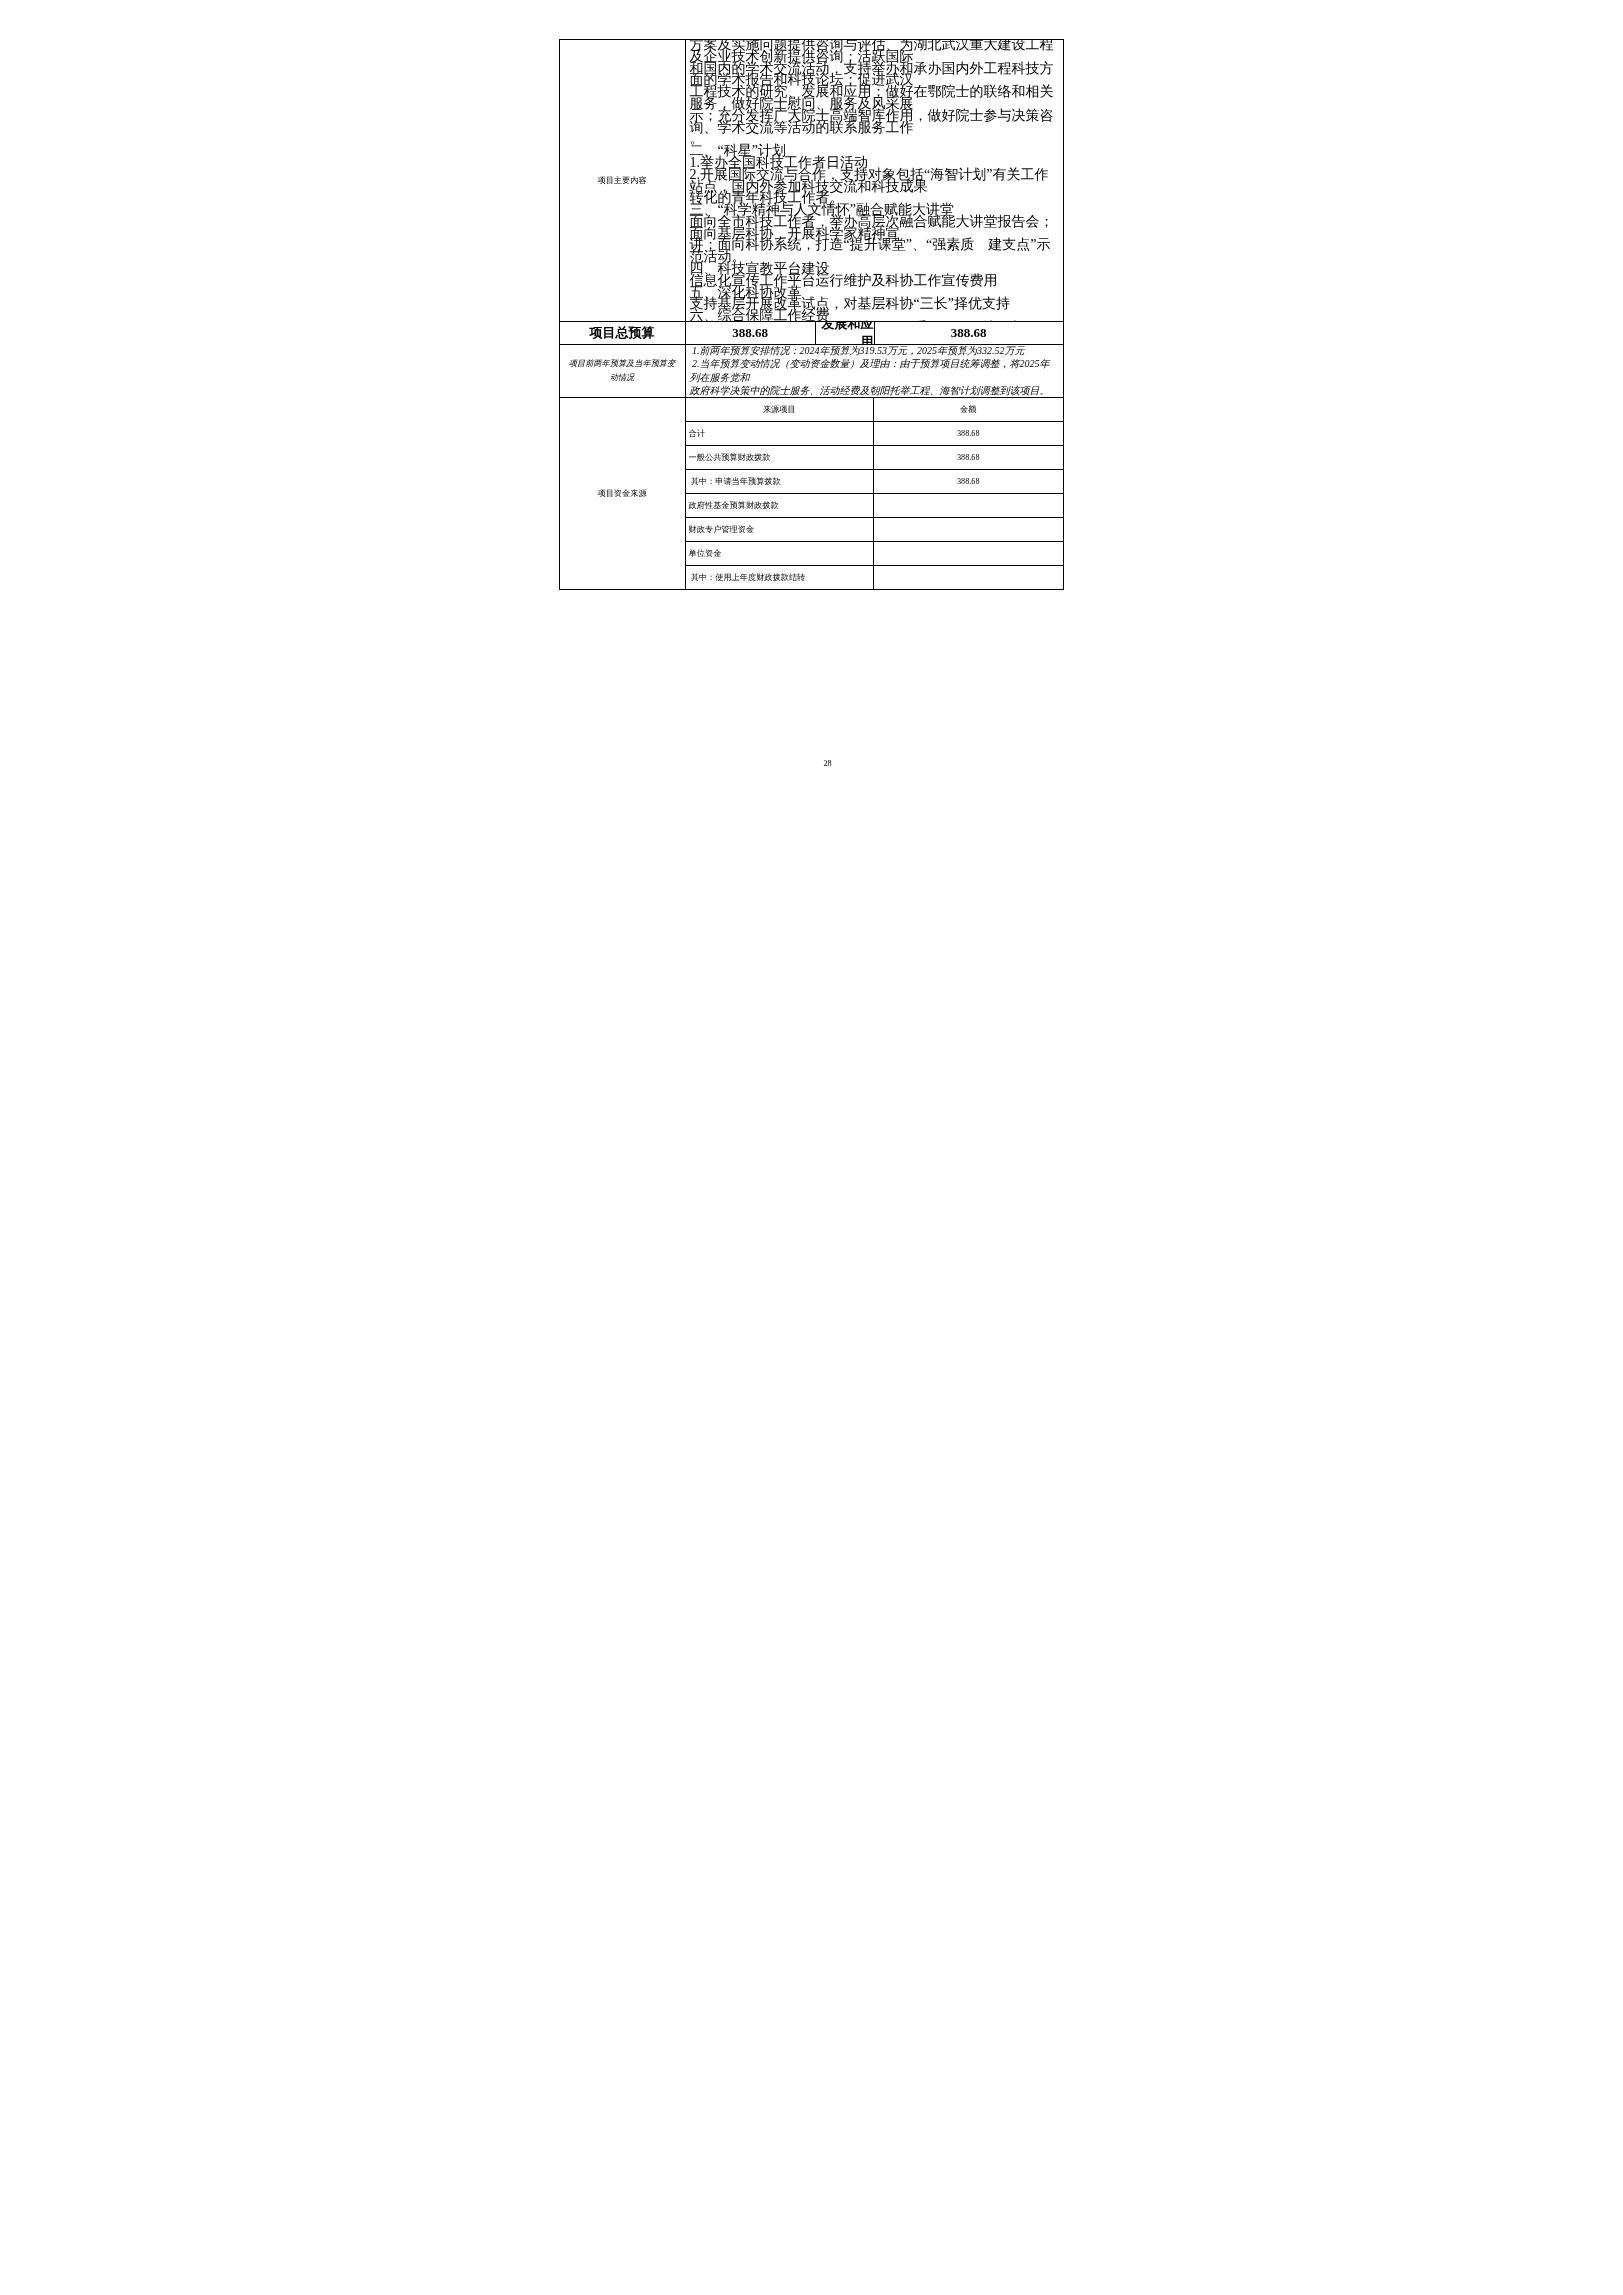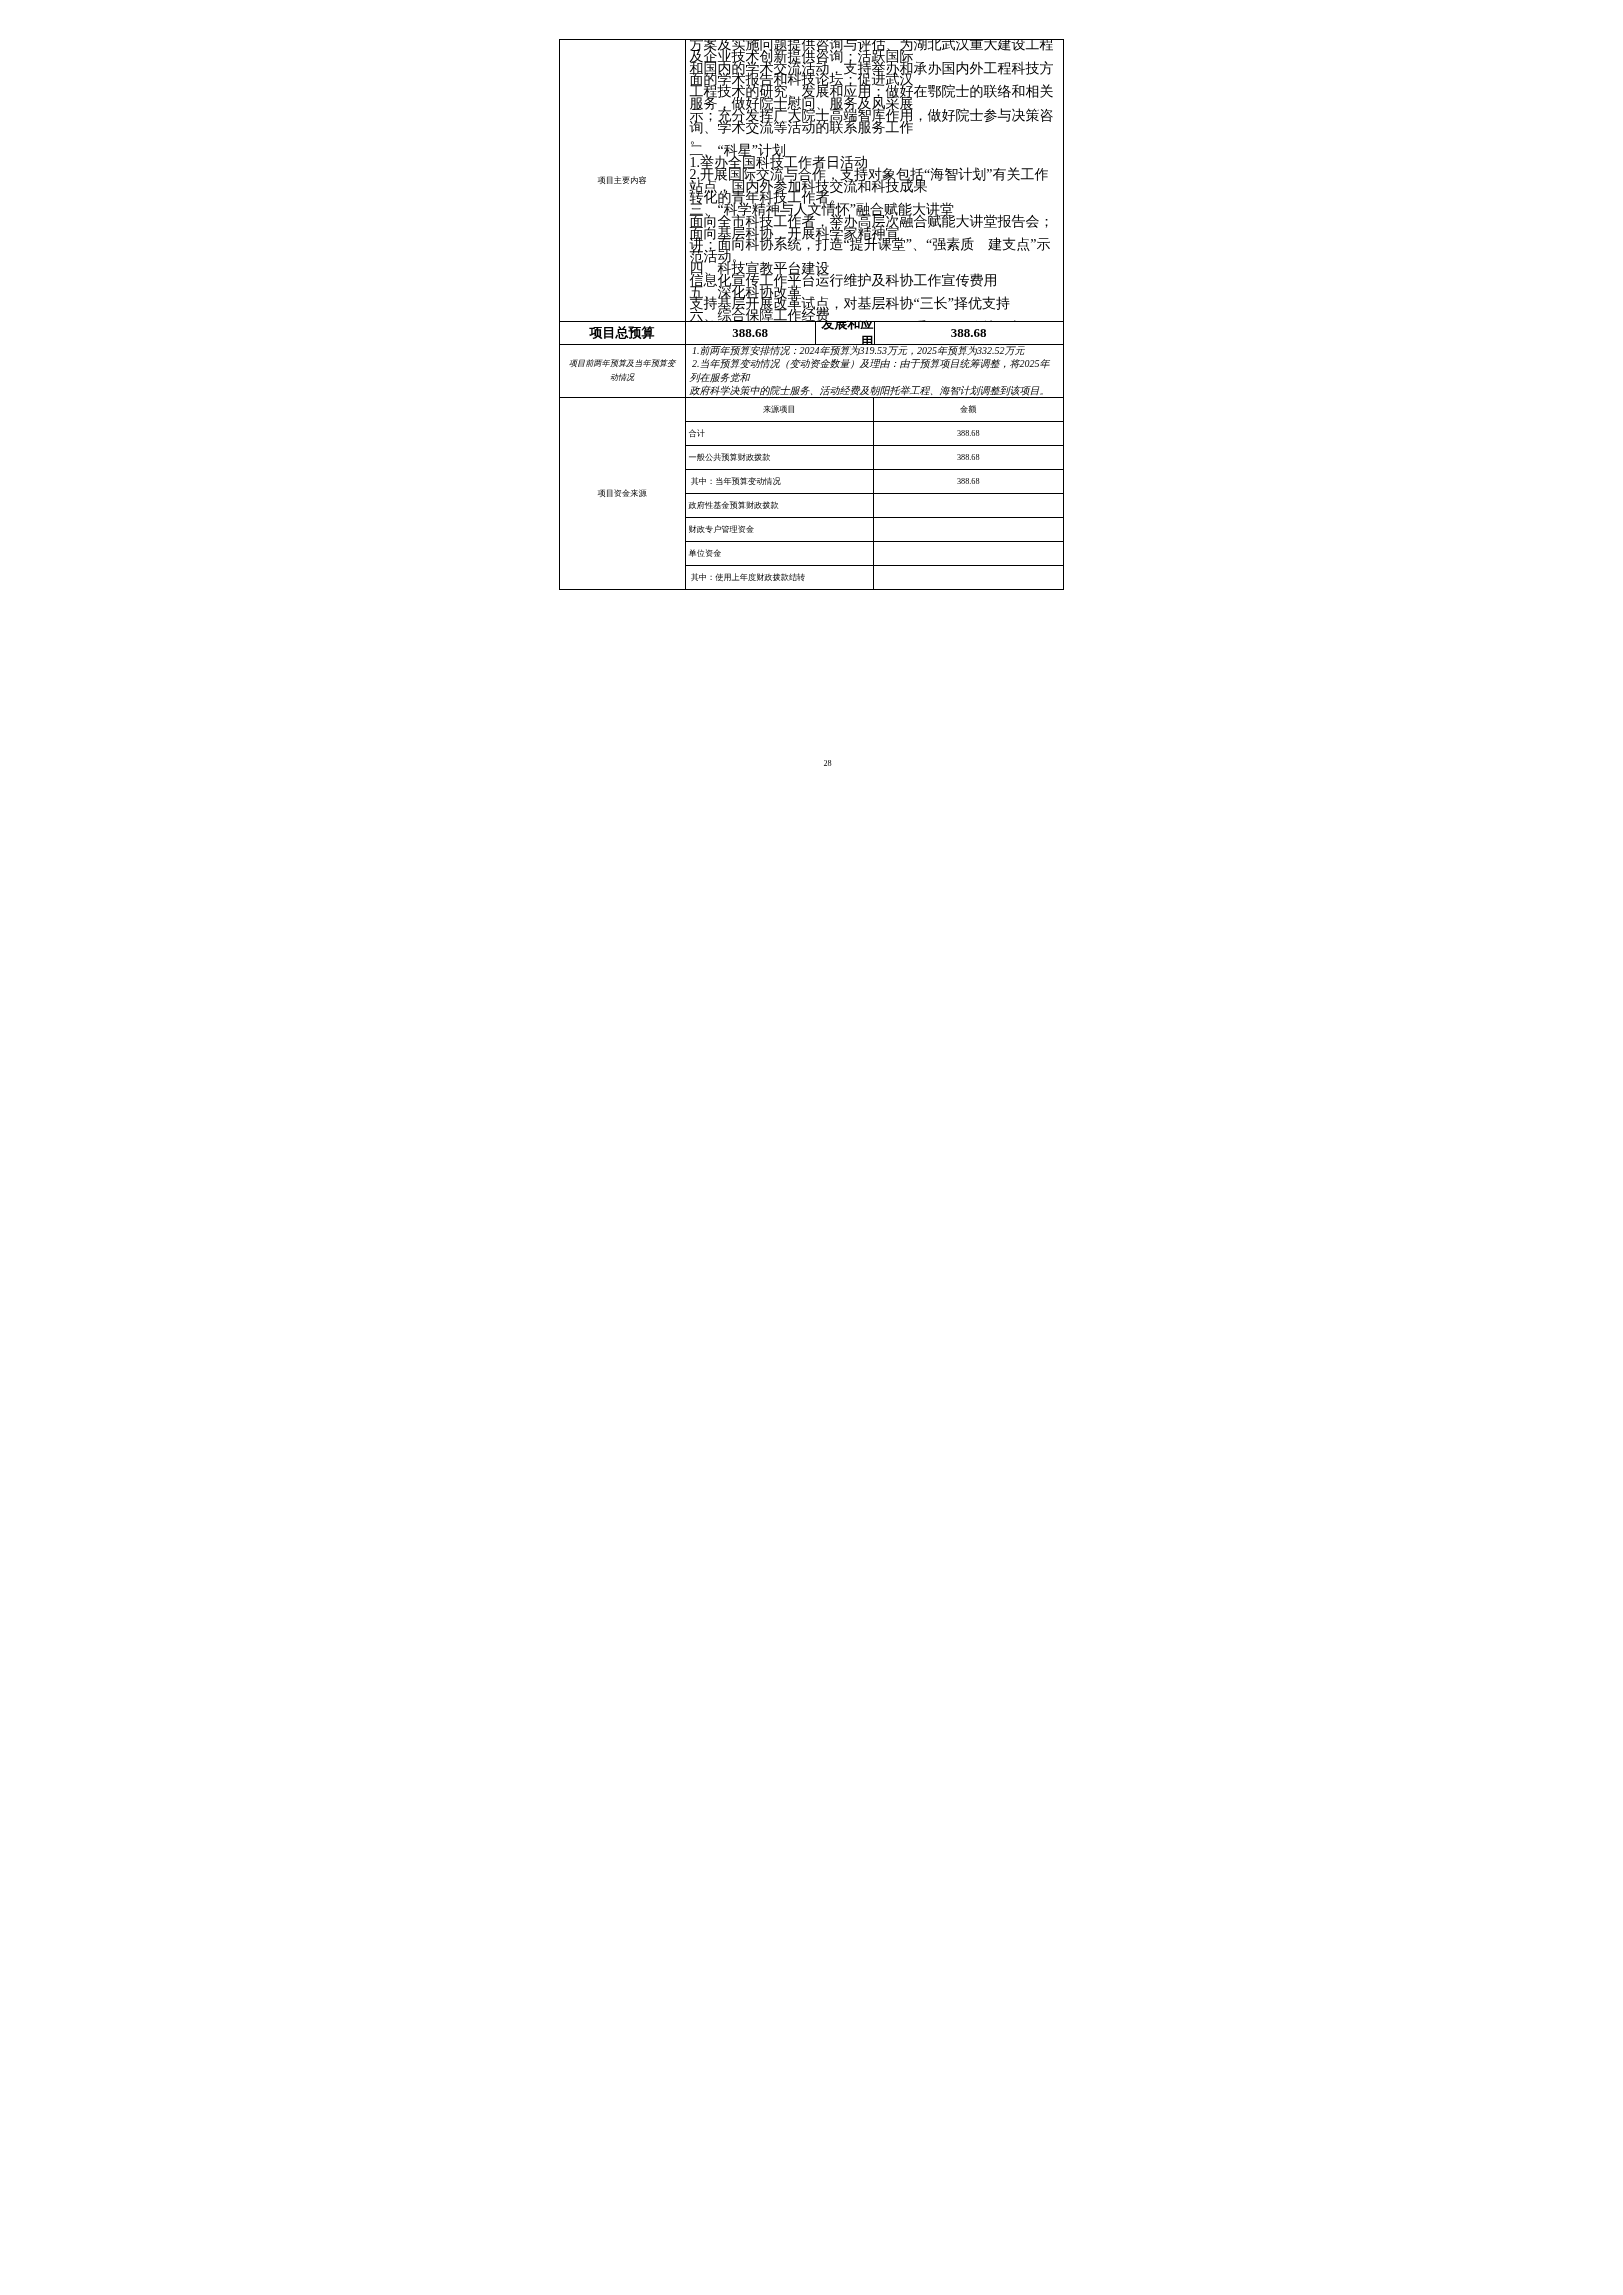--- a/index.html
+++ b/index.html
@@ -149,21 +149,21 @@
           <div class="fund-source">合计</div>
           <div class="fund-amount">388.68</div>
         </div>
 
         <div class="fund-row">
           <div class="fund-source">一般公共预算财政拨款</div>
           <div class="fund-amount">388.68</div>
         </div>
 
         <div class="fund-row">
-          <div class="fund-source"> 其中：当年预算变动情况</div>
+          <div class="fund-source"> 其中：申请当年预算拨款</div>
           <div class="fund-amount">388.68</div>
         </div>
 
         <div class="fund-row">
           <div class="fund-source">政府性基金预算财政拨款</div>
           <div class="fund-amount"></div>
         </div>
 
         <div class="fund-row">
           <div class="fund-source">财政专户管理资金</div>

